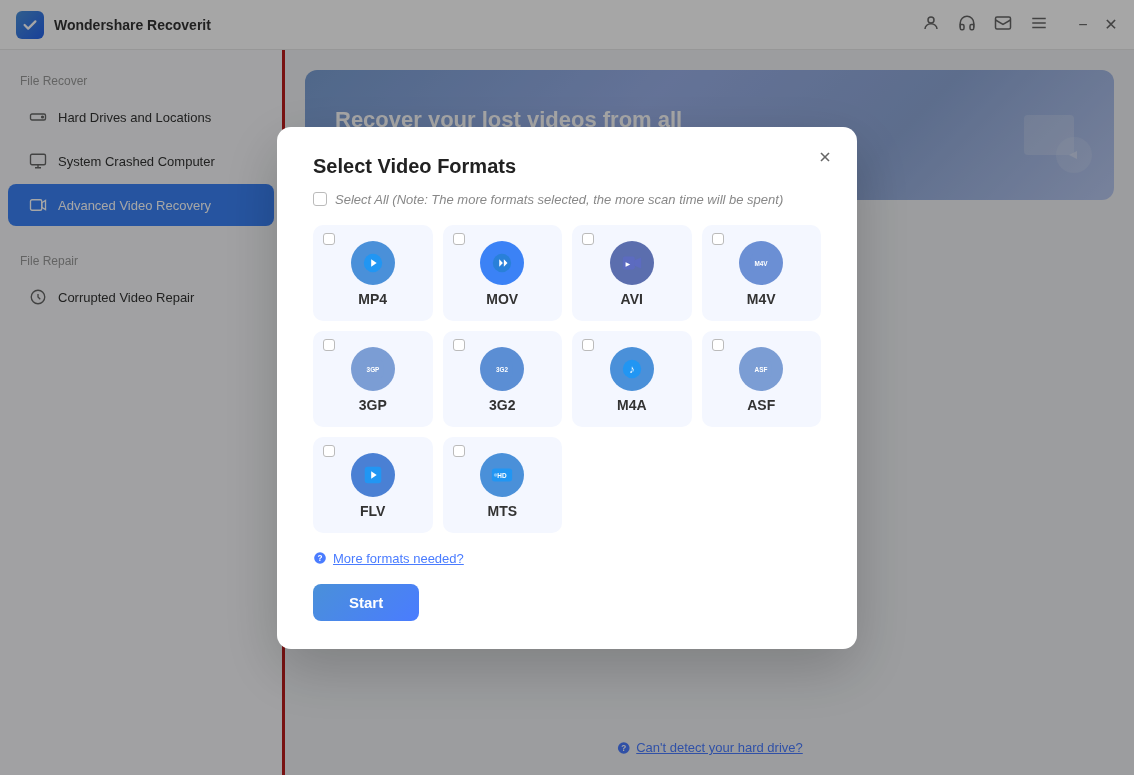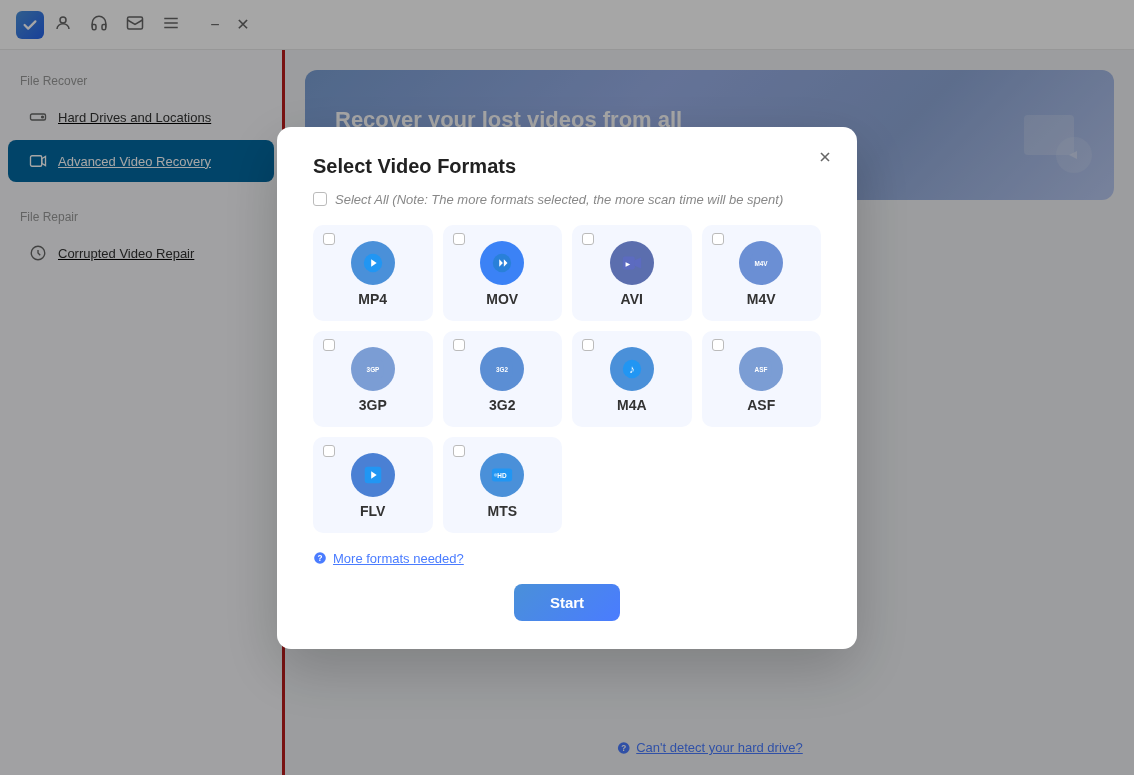--- a/index.html
+++ b/index.html
@@ -83,24 +83,23 @@
       font-weight: 500;
     }
     .sidebar-item {
       display: flex;
       align-items: center;
       padding: 11px 20px;
       cursor: pointer;
       border-radius: 8px;
       margin: 2px 8px;
       gap: 10px;
-      text-decoration: underline;
     }
     .sidebar-item.active {
-      background: #0369a1;
+      background: #3b82f6;
       color: #fff;
     }
     .sidebar-item-icon {
       width: 20px;
       height: 20px;
       display: flex; align-items: center; justify-content: center;
       flex-shrink: 0;
     }
     .sidebar-item-icon svg { width: 18px; height: 18px; }
     .sidebar-item-label {
@@ -314,21 +313,21 @@
       gap: 6px;
       color: #4a7cff;
       font-size: 13px;
       cursor: pointer;
       margin-bottom: 18px;
       text-decoration: underline;
     }
 
     .modal-footer {
       display: flex;
-      justify-content: center;
+      justify-content: flex-start;
     }
     .start-btn {
       background: linear-gradient(135deg, #4a90d9, #4a7cff);
       color: #fff;
       border: none;
       border-radius: 8px;
       padding: 10px 36px;
       font-size: 15px;
       font-weight: 600;
       cursor: pointer;
@@ -336,20 +335,21 @@
   </style>
 </head>
 <body>
 
 <div class="titlebar">
   <div class="titlebar-logo">
     <svg viewBox="0 0 20 20" fill="none">
       <path d="M4 10l4 4 8-8" stroke="#fff" stroke-width="2.5" stroke-linecap="round" stroke-linejoin="round"></path>
     </svg>
   </div>
+  <span class="titlebar-title">Wondershare Recoverit</span>
   <div class="titlebar-actions">
     <span title="Account">
       <svg width="18" height="18" viewBox="0 0 24 24" fill="none" stroke="#666" stroke-width="2">
         <circle cx="12" cy="8" r="4"></circle>
           <path d="M4 20c0-4 3.6-7 8-7s8 3 8 7"></path>
       </svg>
     </span>
     <span title="Support">
       <svg width="18" height="18" viewBox="0 0 24 24" fill="none" stroke="#666" stroke-width="2">
         <path d="M3 18v-6a9 9 0 0 1 18 0v6"></path>
@@ -385,20 +385,29 @@
     <div class="sidebar-item">
       <span class="sidebar-item-icon">
         <svg viewBox="0 0 24 24" fill="none" stroke="#666" stroke-width="1.8">
           <rect x="2" y="8" width="20" height="8" rx="2"></rect>
             <circle cx="18" cy="12" r="1.2" fill="#666"></circle>
         </svg>
       </span>
       <span class="sidebar-item-label">Hard Drives and Locations</span>
     </div>
 
+    <div class="sidebar-item">
+      <span class="sidebar-item-icon">
+        <svg viewBox="0 0 24 24" fill="none" stroke="#666" stroke-width="1.8">
+          <rect x="2" y="3" width="20" height="14" rx="2"></rect>
+            <path d="M8 21h8M12 17v4"></path>
+        </svg>
+      </span>
+      <span class="sidebar-item-label">System Crashed Computer</span>
+    </div>
 
     <div class="sidebar-item active">
       <span class="sidebar-item-icon">
         <svg viewBox="0 0 24 24" fill="none" stroke="#fff" stroke-width="1.8">
           <rect x="2" y="5" width="15" height="14" rx="2"></rect>
             <path d="M17 9l5-3v12l-5-3V9z"></path>
         </svg>
       </span>
       <span class="sidebar-item-label">Advanced Video Recovery</span>
     </div>

